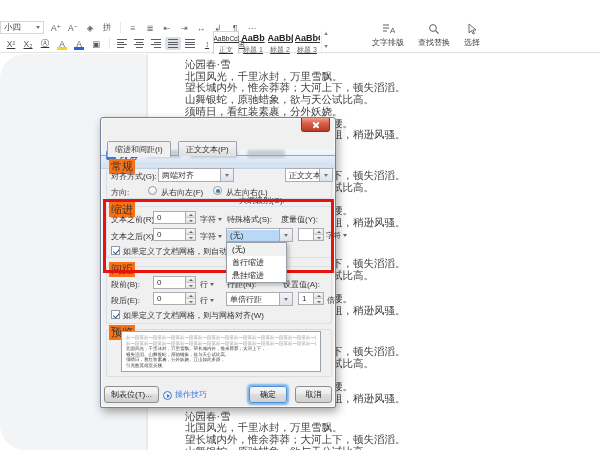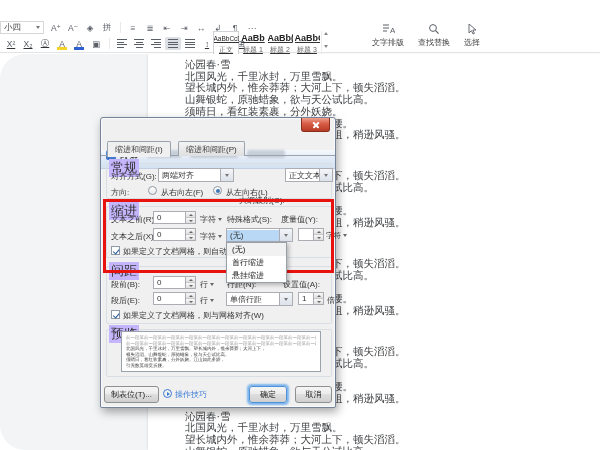--- a/index.html
+++ b/index.html
@@ -58,21 +58,21 @@
   .close-btn{position:absolute;top:0;right:5px;width:29px;height:14px;background:linear-gradient(#efa18d,#d9604a 40%,#b83a24);border:1px solid #8c2e1d;border-top:none;border-radius:0 0 3px 3px;cursor:default;}
   .close-btn::before,.close-btn::after{content:"";position:absolute;left:50%;top:50%;width:8px;height:1.6px;background:#fff;border-radius:1px;}
   .close-btn::before{transform:translate(-50%,-50%) rotate(45deg);}
   .close-btn::after{transform:translate(-50%,-50%) rotate(-45deg);}
   .tabline{position:absolute;left:0;right:0;top:37px;border-top:1px solid #9aa2ab;}
   .tab{position:absolute;top:23px;height:15px;padding:0 7px;display:flex;align-items:center;font-size:8px;color:#333;
     border:1px solid #9aa2ab;border-bottom:none;border-radius:2px 2px 0 0;background:linear-gradient(#f4f4f4,#dfdfdf);z-index:1;}
   .tab.active{background:#f0f0f0;height:16px;z-index:3;}
   .tab1{left:6px;} .tab2{left:77px;}
   .frame{position:absolute;border:1px solid #d9dee5;border-radius:2px;left:5px;width:226px;}
-  .glabel{position:absolute;font-size:13px;color:#333;background:#c4b5fd;padding:0 2px;z-index:5;}
+  .glabel{position:absolute;font-size:11px;color:#333;background:#f97316;padding:0 2px;z-index:5;}
   .lbl{position:absolute;font-size:8px;color:#333;white-space:nowrap;z-index:5;}
   .field{position:absolute;height:13px;background:#fff;border:1px solid #abadb3;font-size:8px;display:flex;align-items:center;padding-left:3px;z-index:5;}
   .spin{position:absolute;right:0;top:0;bottom:0;width:10px;border-left:1px solid #abadb3;display:flex;flex-direction:column;}
   .spin i{flex:1;display:flex;align-items:center;justify-content:center;background:linear-gradient(#f7f7f7,#dfdfdf);}
   .spin i:first-child{border-bottom:1px solid #c8c8c8;}
   .su{border-left:2px solid transparent;border-right:2px solid transparent;border-bottom:2.5px solid #666;}
   .sd{border-left:2px solid transparent;border-right:2px solid transparent;border-top:2.5px solid #666;}
   .combo{position:absolute;height:14px;background:#fff;border:1px solid #abadb3;display:flex;align-items:center;z-index:5;}
   .combo .ctext{flex:1;padding-left:3px;font-size:8px;white-space:nowrap;overflow:hidden;}
   .combo .carr{width:13px;align-self:stretch;border-left:1px solid #abadb3;background:linear-gradient(#f2f5f9,#dde3eb);display:flex;align-items:center;justify-content:center;}
@@ -87,21 +87,21 @@
   .red-rect{position:absolute;left:2px;top:81px;width:231px;height:74px;border:3px solid #e8120f;z-index:40;pointer-events:none;}
   .ddl{position:absolute;left:125px;top:124px;width:61px;background:#fff;border:1px solid #999fa6;box-shadow:2px 2px 4px rgba(0,0,0,0.25);z-index:50;}
   .ddl .opt{height:13px;display:flex;align-items:center;padding-left:5px;font-size:8px;color:#222;}
   .ddl .opt.first{background:#f1f1f1;}
   .preview-box{position:absolute;left:20px;top:213px;width:200px;height:41px;background:#fff;border:1px solid #9aa2ab;padding:3px 4px;overflow:hidden;z-index:5;}
   .pv-filler{font-size:4.5px;line-height:5.6px;color:#9c9c9c;white-space:nowrap;overflow:hidden;}
   .pv-line{font-size:4.5px;line-height:5.6px;color:#3c3c3c;white-space:nowrap;overflow:hidden;}
   .btn{position:absolute;height:17px;font-size:8px;color:#222;display:flex;align-items:center;justify-content:center;
     background:linear-gradient(#f5f5f5,#ececec 45%,#dedede 50%,#d0d0d0);border:1px solid #8e8f8f;border-radius:3px;z-index:5;cursor:default;}
   .btn.default{border-color:#4d90d6;box-shadow:0 0 2px 1.5px #7cb5ec;}
-  .tips-link{position:absolute;left:62px;top:271px;display:flex;align-items:flex-start;z-index:5;color:#3a7bd5;font-size:8px;cursor:default;}
+  .tips-link{position:absolute;left:62px;top:271px;display:flex;align-items:flex-end;z-index:5;color:#3a7bd5;font-size:8px;cursor:default;}
   .tips-ico{width:9px;height:9px;border:1px solid #3a7bd5;border-radius:50%;margin-right:3px;position:relative;}
   .tips-ico::after{content:"";position:absolute;left:3px;top:2px;border-top:2.5px solid transparent;border-bottom:2.5px solid transparent;border-left:3.5px solid #3a7bd5;}
 </style>
 </head>
 <body>
 
 <div class="screen">
 
 
   <div class="ribbon">
@@ -280,21 +280,21 @@
         <span class="blur-chunk" style="width:48px;"></span>
         <span class="blur-chunk" style="width:38px;"></span>
       </div>
       <div class="close-btn"></div>
 
       <div class="tabline"></div>
       <div class="tab tab1 active">
           <span>缩进和间距(I)</span>
         </div>
       <div class="tab tab2">
-          <span>缩进和间距(P)</span>
+          <span>正文文本(P)</span>
         </div>
 
       <span class="glabel" style="left:8px;top:41px;">常规</span>
       <div class="frame" style="top:45px;height:36px;"></div>
       <span class="lbl" style="left:10px;top:53px;">对齐方式(G):</span>
       <div class="combo" style="left:57px;top:50px;width:76px;">
         <span class="ctext">两端对齐</span>
         <span class="carr">
             <span class="car3"></span>
           </span>

